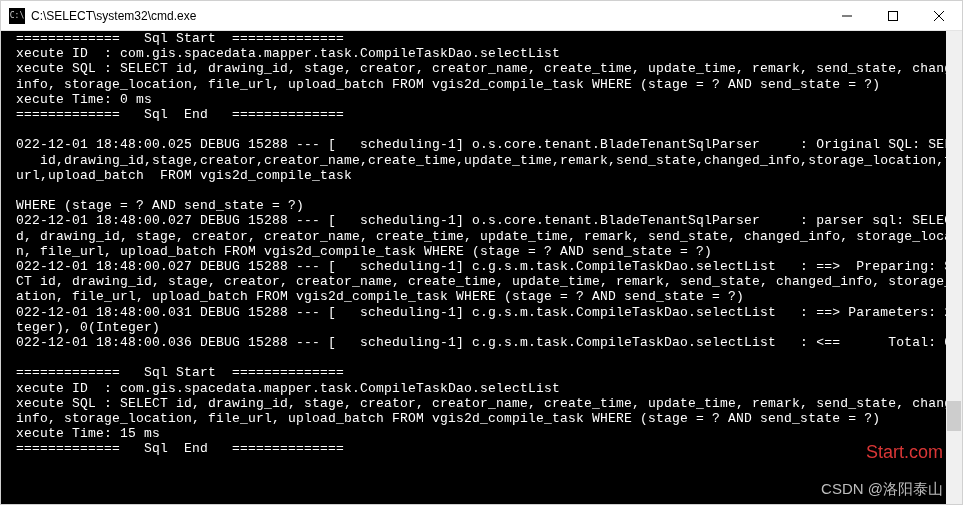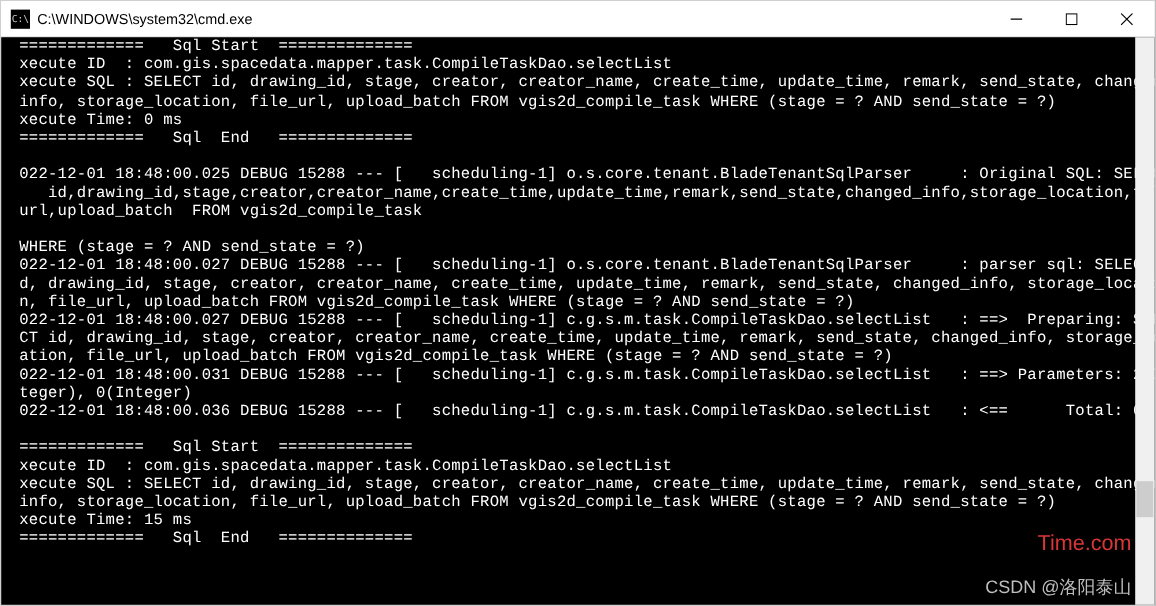--- a/index.html
+++ b/index.html
@@ -103,21 +103,21 @@
       font-size: 15px;
       margin-left: 24px;
     }
   </style>
 </head>
 <body>
 
 <div class="window">
   <div class="titlebar">
     <span class="titlebar-icon">C:\</span>
-    <span class="title-text">C:\WINDOWS\system32\cmd.exe</span>
+    <span class="title-text">C:\SELECT\system32\cmd.exe</span>
     <span class="titlebar-spacer"></span>
     <div class="win-btn">
       <svg width="10" height="10">
           <line x1="0" y1="5" x2="10" y2="5" stroke="#000" stroke-width="1"></line>
         </svg>
     </div>
     <div class="win-btn">
       <svg width="10" height="10">
           <rect x="0.5" y="0.5" width="9" height="9" fill="none" stroke="#000" stroke-width="1"></rect>
         </svg>
@@ -156,14 +156,14 @@
 xecute SQL : SELECT id, drawing_id, stage, creator, creator_name, create_time, update_time, remark, send_state, changed_
 info, storage_location, file_url, upload_batch FROM vgis2d_compile_task WHERE (stage = ? AND send_state = ?)
 xecute Time: 15 ms
 =============   Sql  End   ==============</div>
 </div>
 
 <div class="scrollbar">
   <div class="scrollbar-thumb"></div>
 </div>
 
-<div class="watermark">Time.com</div>
+<div class="watermark">Start.com</div>
 <div class="watermark2">CSDN @洛阳泰山</div>
 
 </body></html>

